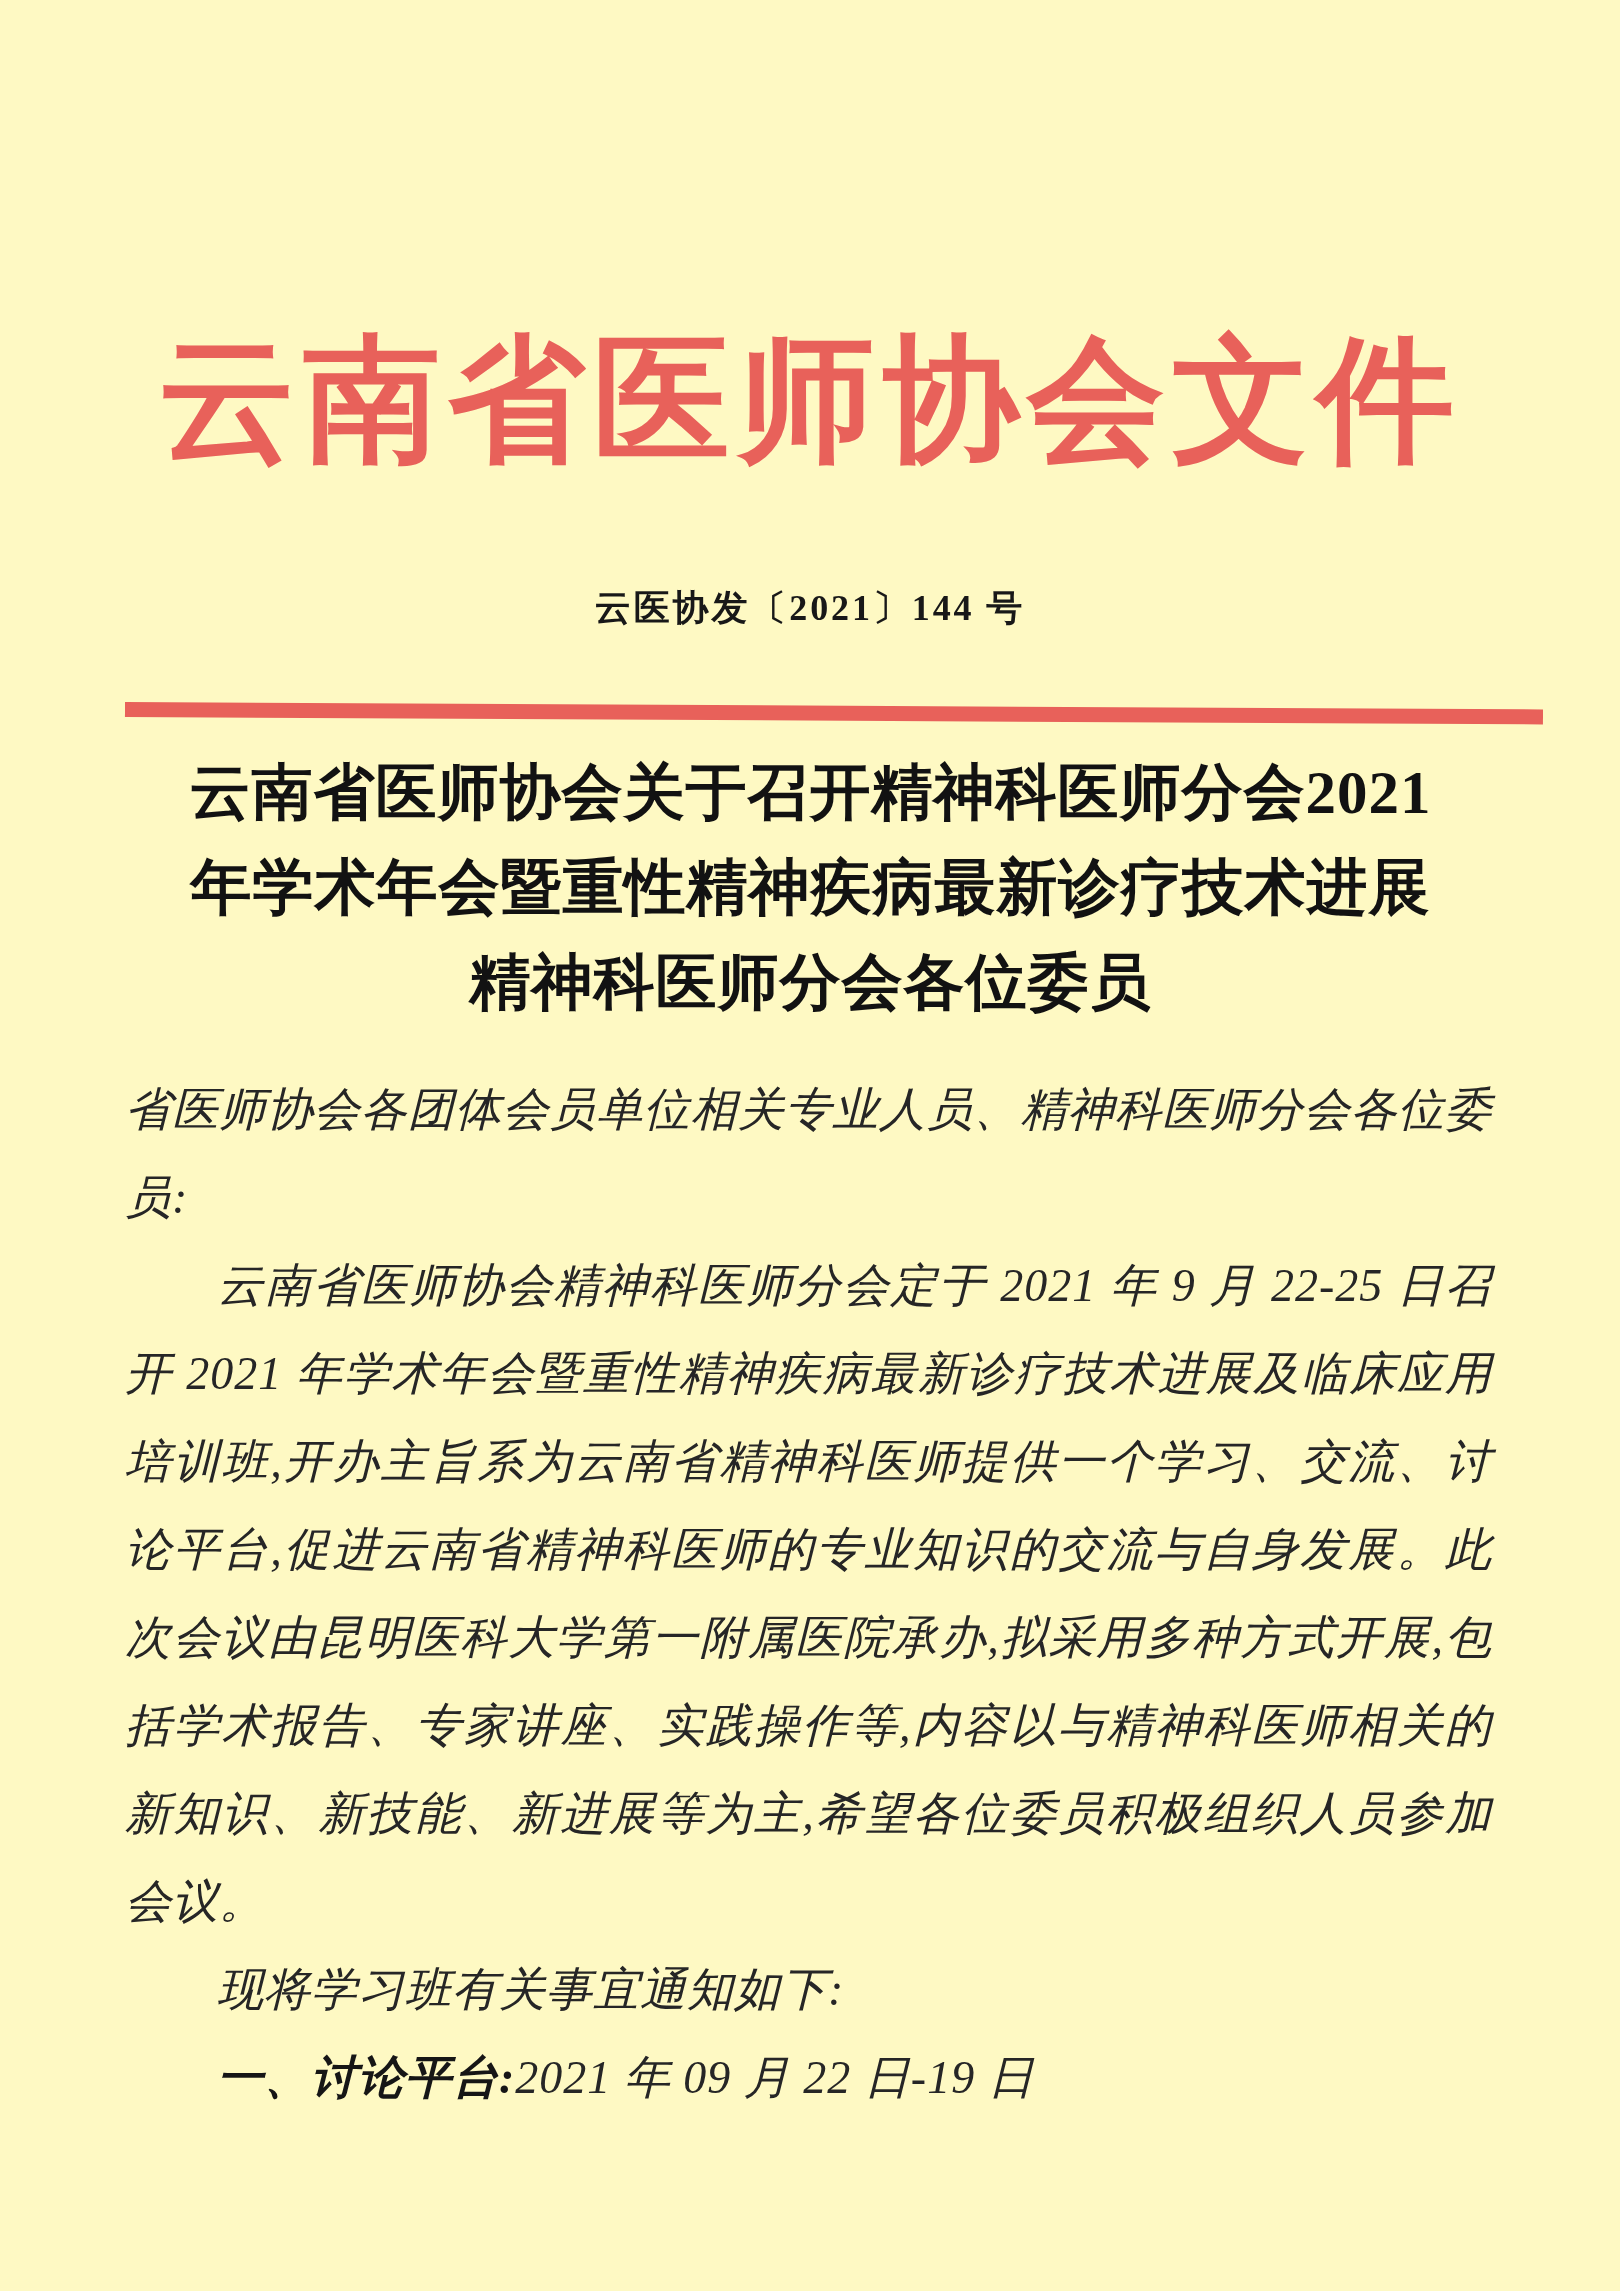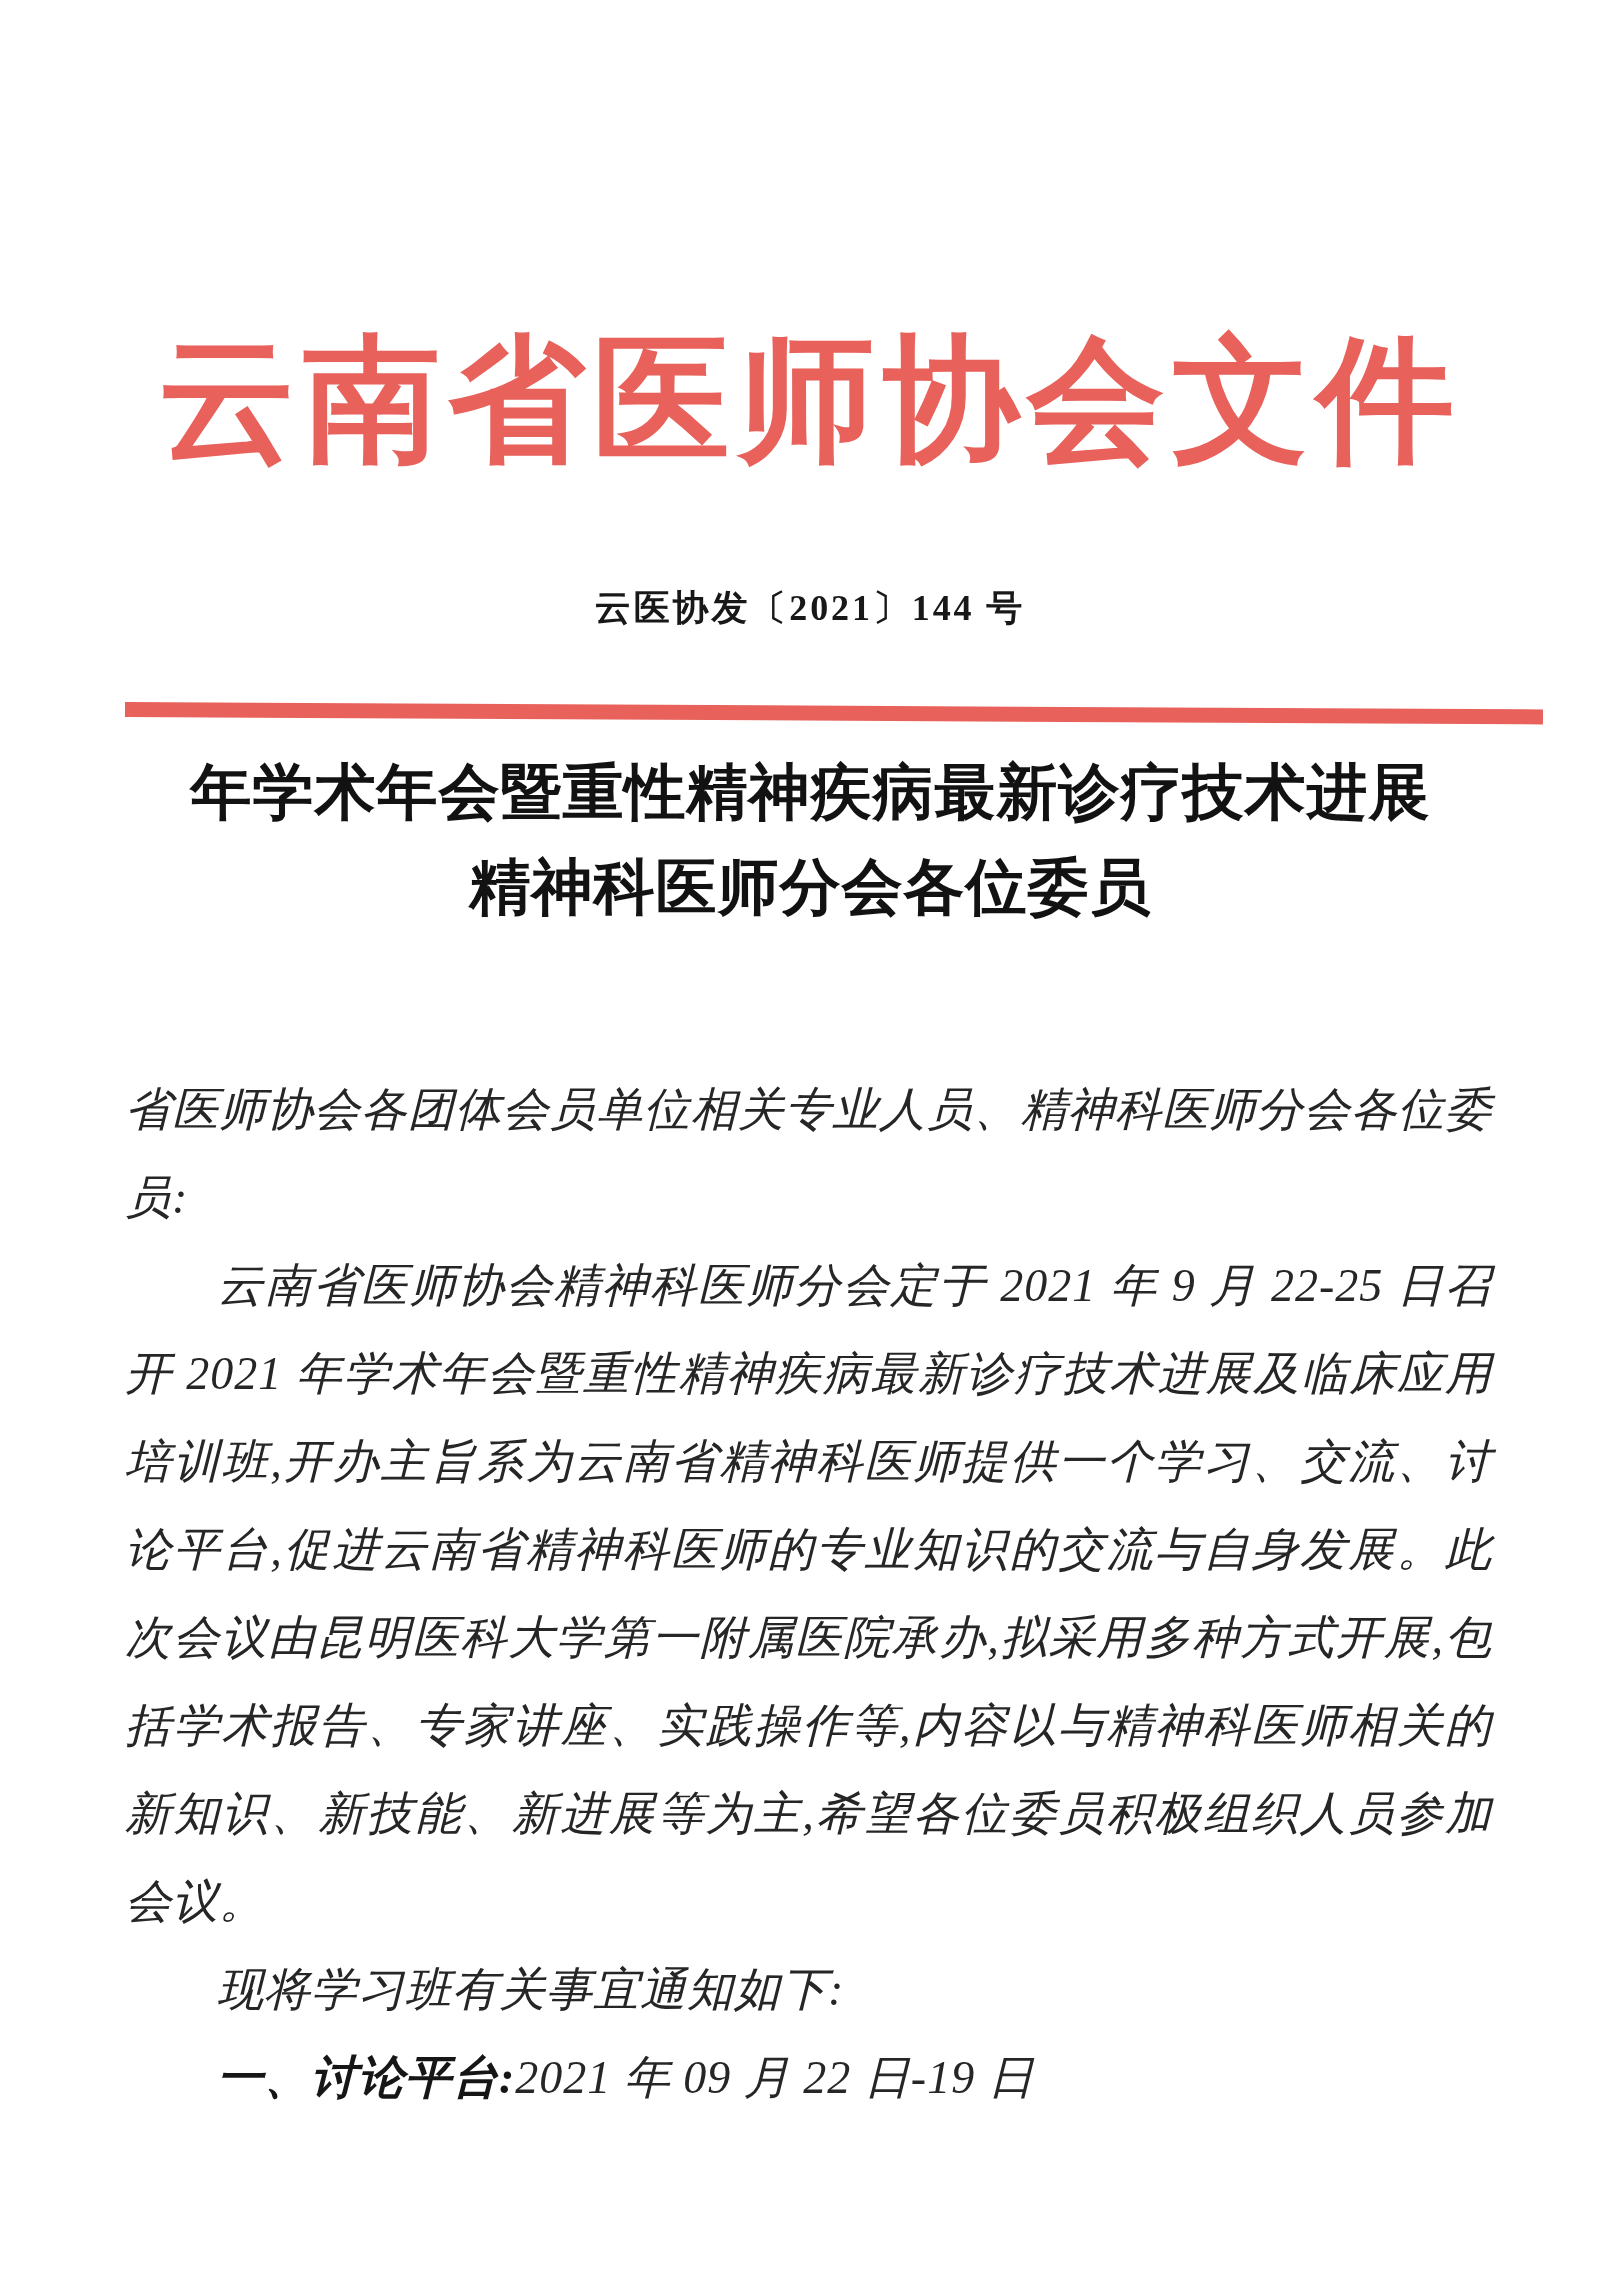--- a/index.html
+++ b/index.html
@@ -7,21 +7,21 @@
   html, body {
     background: #e9e7e4;
     font-family: "Liberation Serif", "DejaVu Serif", serif;
   }
 
   .page {
     position: relative;
     width: 1620px;
     height: 2292px;
     margin: 0 auto;
-    background: #ffffff;
+    background: #fef9c3;
     overflow: hidden;
     color: #1f1f1f;
     padding-left: 24px;
   }
 
   
   .org-title {
     position: absolute;
     top: 316px;
     left: 0;
@@ -99,20 +99,21 @@
 
   <header>
     <h1 class="org-title">云南省医师协会文件</h1>
 
     <div class="doc-number">云医协发〔2021〕144 号</div>
 
     <div class="red-rule"></div>
   </header>
 
   <h2 class="doc-heading">
+    <div>云南省医师协会关于召开精神科医师分会2021</div>
     <div>年学术年会暨重性精神疾病最新诊疗技术进展</div>
     <div>精神科医师分会各位委员</div>
   </h2>
 
   <div class="doc-body">
     <p>省医师协会各团体会员单位相关专业人员、精神科医师分会各位委员:</p>
 
     <p class="para-indent">云南省医师协会精神科医师分会定于 2021 年 9 月 22-25 日召开 2021 年学术年会暨重性精神疾病最新诊疗技术进展及临床应用培训班,开办主旨系为云南省精神科医师提供一个学习、交流、讨论平台,促进云南省精神科医师的专业知识的交流与自身发展。此次会议由昆明医科大学第一附属医院承办,拟采用多种方式开展,包括学术报告、专家讲座、实践操作等,内容以与精神科医师相关的新知识、新技能、新进展等为主,希望各位委员积极组织人员参加会议。</p>
 
     <p class="para-indent">现将学习班有关事宜通知如下:</p>

